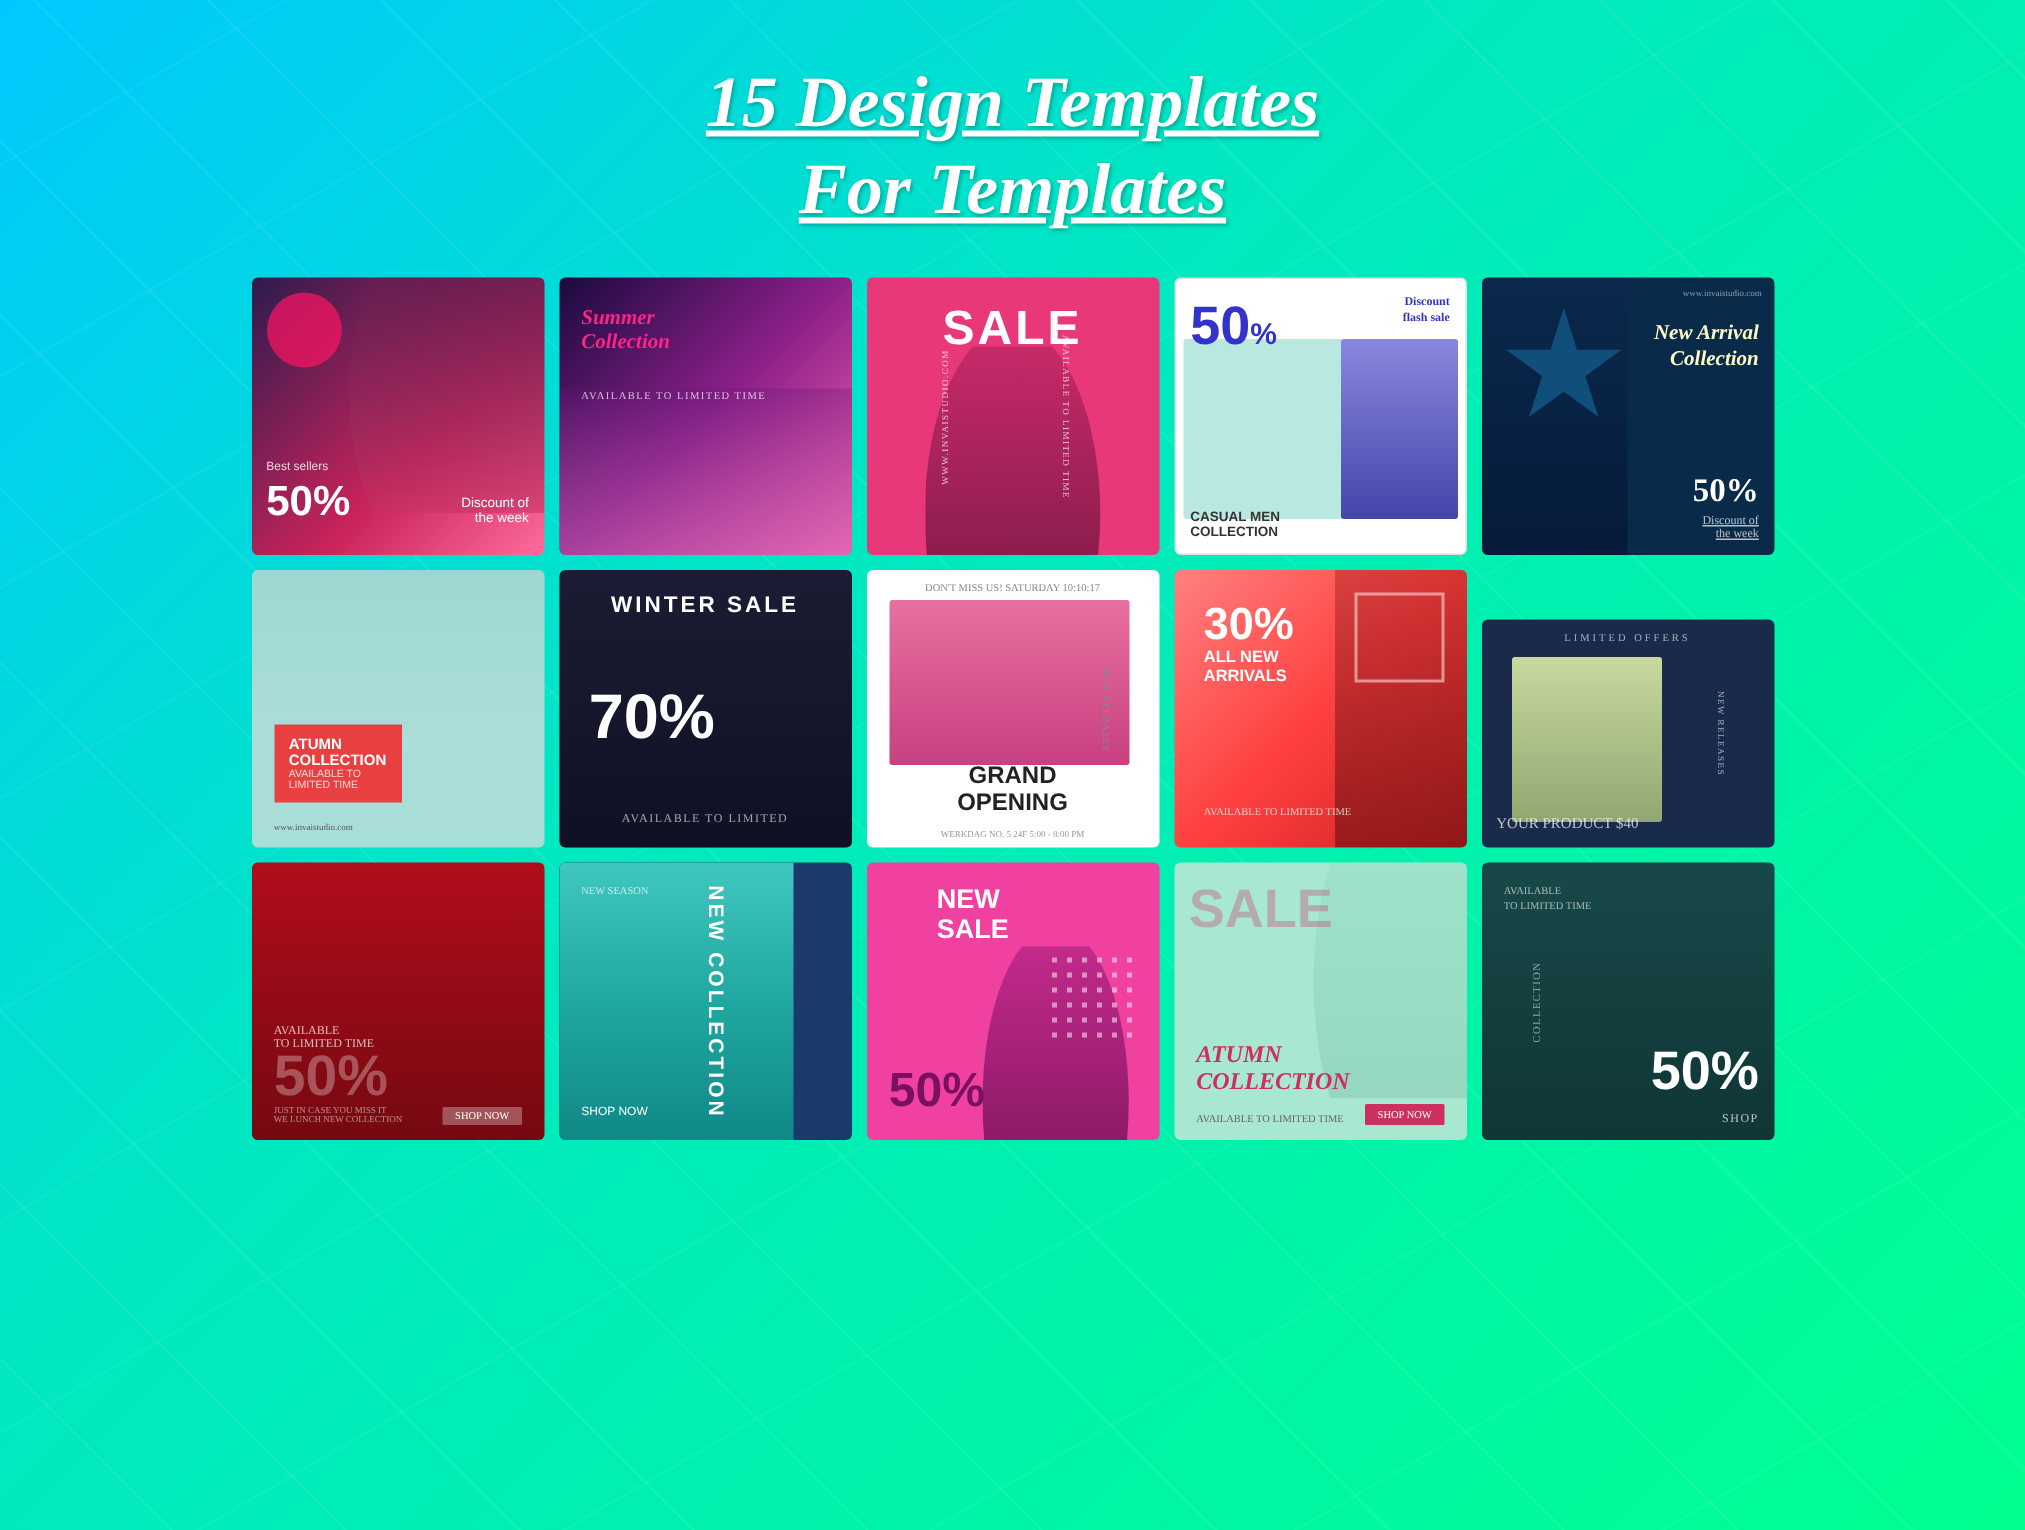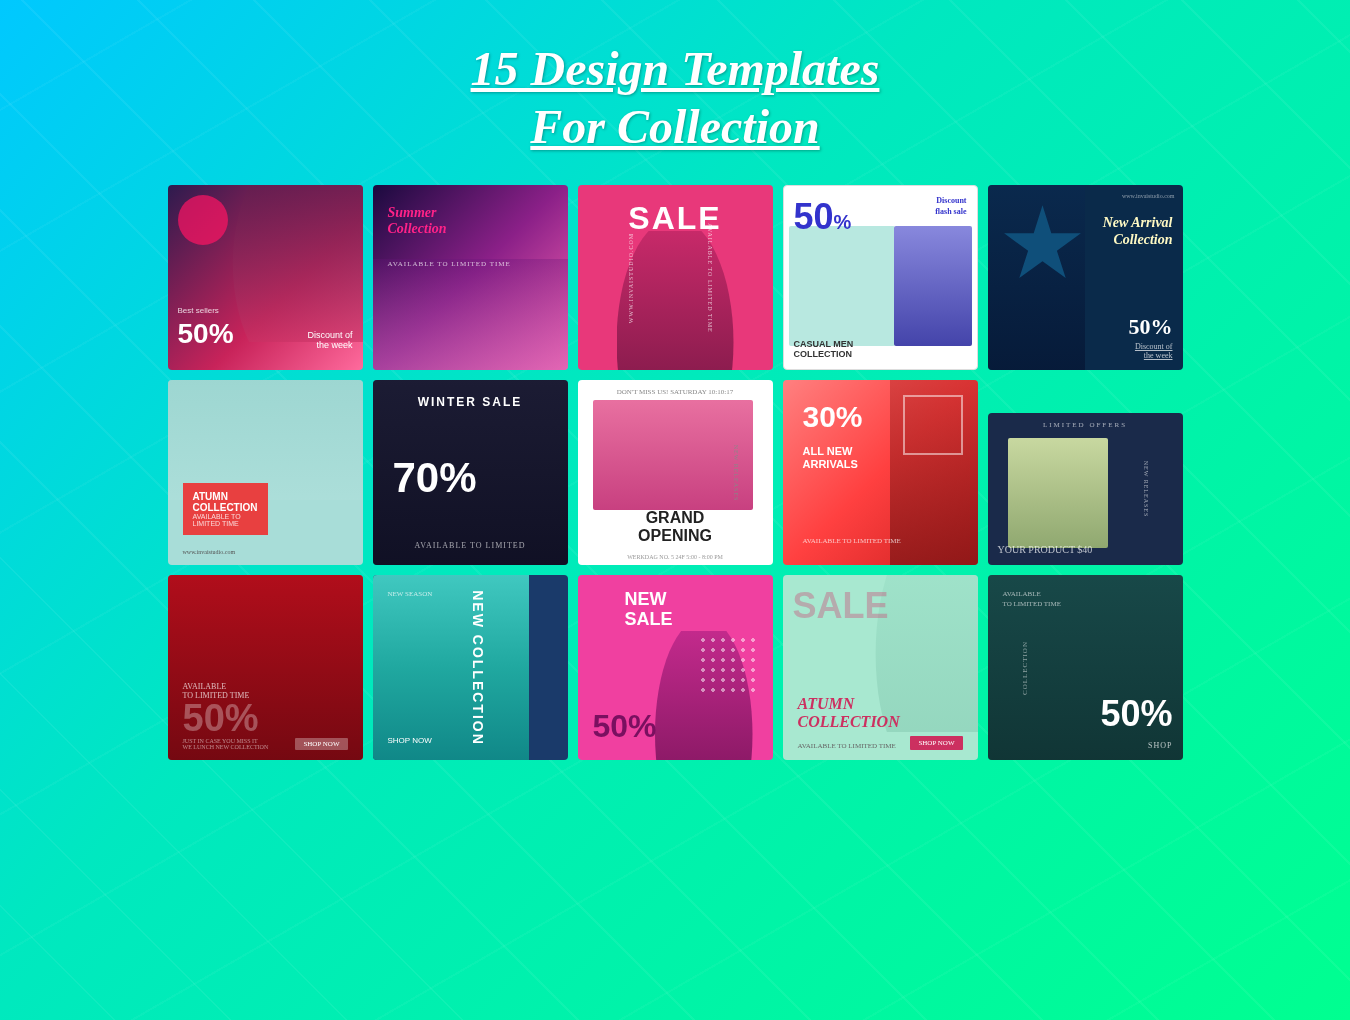--- a/index.html
+++ b/index.html
@@ -372,21 +372,21 @@
 
     
     .card-7 {
       background: #1a1a2e;
     }
     .card-7 .winter-sale {
       position: absolute;
       top: 15px;
       left: 50%;
       transform: translateX(-50%);
-      font-size: 12px;
+      font-size: 15px;
       font-weight: bold;
       color: white;
       letter-spacing: 2px;
       font-family: Arial, sans-serif;
       white-space: nowrap;
       text-align: right;
     }
     .card-7 .seventy-text {
       position: absolute;
       top: 40%;
@@ -477,21 +477,21 @@
       position: absolute;
       top: 20px;
       left: 20px;
       font-size: 30px;
       font-weight: bold;
       color: white;
       font-family: Arial, sans-serif;
     }
     .card-9 .all-new {
       position: absolute;
-      top: 65px;
+      top: 52px;
       left: 20px;
       font-size: 11px;
       font-weight: bold;
       color: white;
       font-family: Arial, sans-serif;
       line-height: 1.2;
     }
     .card-9 .available-limited-text {
       position: absolute;
       bottom: 20px;
@@ -788,21 +788,21 @@
   </style>
 </head>
 <body>
 
 <div class="background"></div>
 <div class="marble-overlay"></div>
 
 <div class="content">
   <div class="title-section">
     <span class="title-main">15 Design Templates</span>
-    <span class="title-sub">For Collection</span>
+    <span class="title-sub">For Templates</span>
   </div>
 
   <div class="grid">
 
     <div class="card card-1">
       <div class="card-1-inner">
         <div class="circle"></div>
         <div class="model-silhouette"></div>
         <div class="best-sellers">Best sellers</div>
         <div class="big-percent">50%</div>

